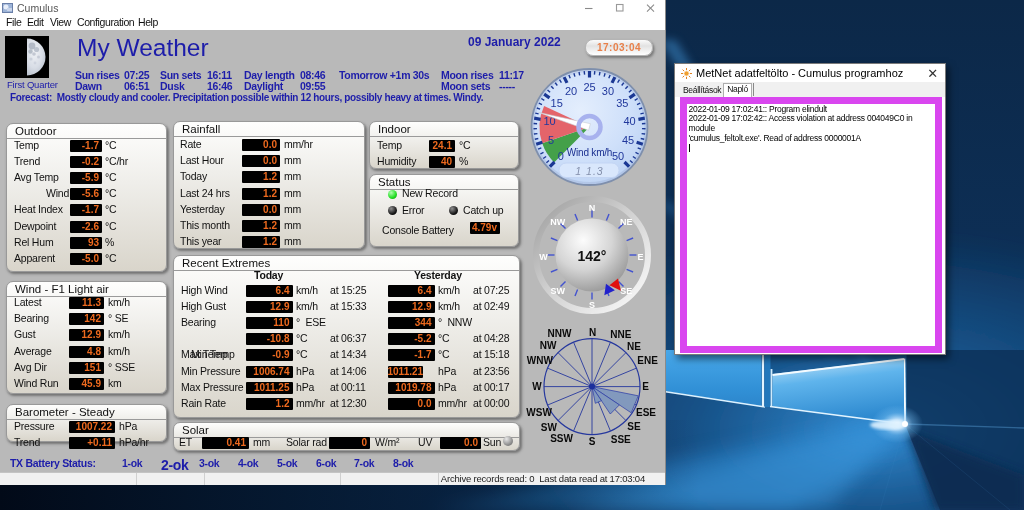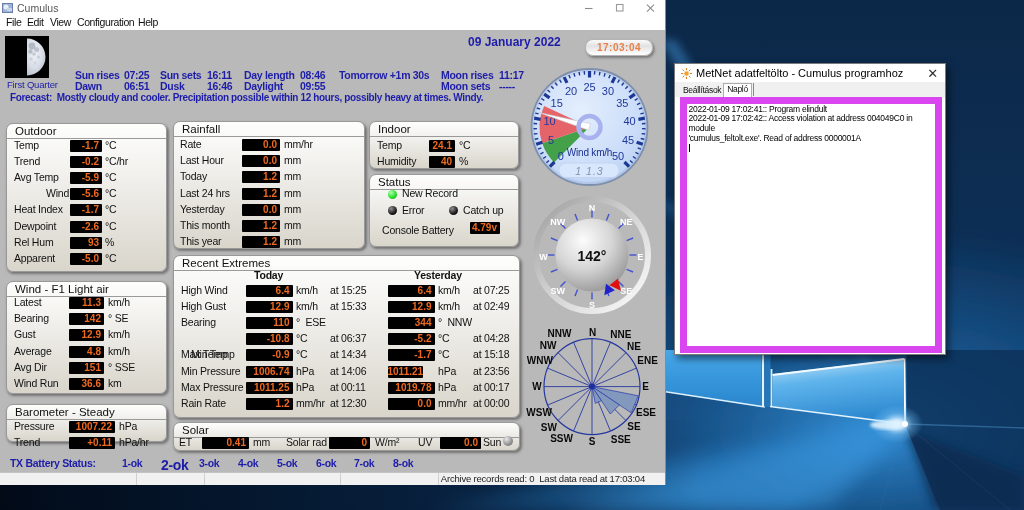--- a/index.html
+++ b/index.html
@@ -136,20 +136,21 @@
       <path d="M22,2.5 A 18.5,18.5 0 0 1 22,39.5 Z" fill="url(#mg)"></path>
       <circle cx="27" cy="10" r="3.4" fill="#a2aab8" opacity="0.75"></circle>
       <circle cx="31.5" cy="13.5" r="2.6" fill="#aab2c0" opacity="0.7"></circle>
       <circle cx="25.5" cy="15.5" r="2.2" fill="#9aa4b2" opacity="0.65"></circle>
       <circle cx="29" cy="18" r="1.8" fill="#a6aebc" opacity="0.6"></circle>
       <circle cx="33.5" cy="21" r="1.5" fill="#b0b8c6" opacity="0.55"></circle>
       <circle cx="26" cy="23" r="1.6" fill="#b4bcca" opacity="0.5"></circle>
       <circle cx="30" cy="27" r="1.4" fill="#bac2d0" opacity="0.45"></circle>
     </svg>
     <div class="blue" style="position:absolute;left:7px;top:78.5px;font-size:9.5px;letter-spacing:-0.2px">First Quarter</div>
+    <div class="blue" style="position:absolute;left:77px;top:34px;font-size:24.5px">My Weather</div>
     <div class="blue" style="position:absolute;left:468px;top:35px;font-size:12px;font-weight:bold">09 January 2022</div>
     <div style="position:absolute;left:585px;top:39px;width:68px;height:17px;border-radius:8px;background:linear-gradient(#fbfbfb,#e2e2e2 40%,#ffffff);border:1px solid #b4b4b4;box-shadow:1.5px 2px 2.5px rgba(60,60,60,0.5);color:#e8804a;font-size:10px;font-weight:bold;text-align:center;line-height:15px;letter-spacing:0.5px">17:03:04</div>
     <div class="blue" style="position:absolute;left:75px;top:68.5px;font-size:10.5px;letter-spacing:-0.3px;font-weight:bold;white-space:nowrap">Sun rises</div>
     <div class="blue" style="position:absolute;left:124px;top:68.5px;font-size:10.5px;letter-spacing:-0.3px;font-weight:bold;white-space:nowrap">07:25</div>
     <div class="blue" style="position:absolute;left:160px;top:68.5px;font-size:10.5px;letter-spacing:-0.3px;font-weight:bold;white-space:nowrap">Sun sets</div>
     <div class="blue" style="position:absolute;left:207px;top:68.5px;font-size:10.5px;letter-spacing:-0.3px;font-weight:bold;white-space:nowrap">16:11</div>
     <div class="blue" style="position:absolute;left:244px;top:68.5px;font-size:10.5px;letter-spacing:-0.3px;font-weight:bold;white-space:nowrap">Day length</div>
     <div class="blue" style="position:absolute;left:300px;top:68.5px;font-size:10.5px;letter-spacing:-0.3px;font-weight:bold;white-space:nowrap">08:46</div>
     <div class="blue" style="position:absolute;left:339px;top:68.5px;font-size:10.5px;letter-spacing:-0.3px;font-weight:bold;white-space:nowrap">Tomorrow +1m 30s</div>
     <div class="blue" style="position:absolute;left:441px;top:68.5px;font-size:10.5px;letter-spacing:-0.3px;font-weight:bold;white-space:nowrap">Moon rises</div>
@@ -203,21 +204,21 @@
       <div class="lab" style="left:7.0px;top:46.4px;">Gust</div>
       <div class="lcd" style="left:62.0px;top:47.4px;width:35px">12.9</div>
       <div class="lab" style="left:101.0px;top:46.4px;">km/h</div>
       <div class="lab" style="left:7.0px;top:62.6px;">Average</div>
       <div class="lcd" style="left:62.0px;top:63.6px;width:35px">4.8</div>
       <div class="lab" style="left:101.0px;top:62.6px;">km/h</div>
       <div class="lab" style="left:7.0px;top:78.8px;">Avg Dir</div>
       <div class="lcd" style="left:62.0px;top:79.8px;width:35px">151</div>
       <div class="lab" style="left:101.0px;top:78.8px;">° SSE</div>
       <div class="lab" style="left:7.0px;top:95.0px;">Wind Run</div>
-      <div class="lcd" style="left:62.0px;top:96.0px;width:35px">36.6</div>
+      <div class="lcd" style="left:62.0px;top:96.0px;width:35px">45.9</div>
       <div class="lab" style="left:101.0px;top:95.0px;">km</div>
     </div>
     <div class="panel" style="left:6px;top:404px;width:161px;height:38px">
       <div class="ptitle">Barometer - Steady</div>
       <div class="pline"></div>
       <div class="lab" style="left:7.0px;top:15.0px;">Pressure</div>
       <div class="lcd" style="left:62.0px;top:16.0px;width:46px">1007.22</div>
       <div class="lab" style="left:112.0px;top:15.0px;">hPa</div>
       <div class="lab" style="left:7.0px;top:30.5px;">Trend</div>
       <div class="lcd" style="left:62.0px;top:31.5px;width:46px">+0.11</div>

